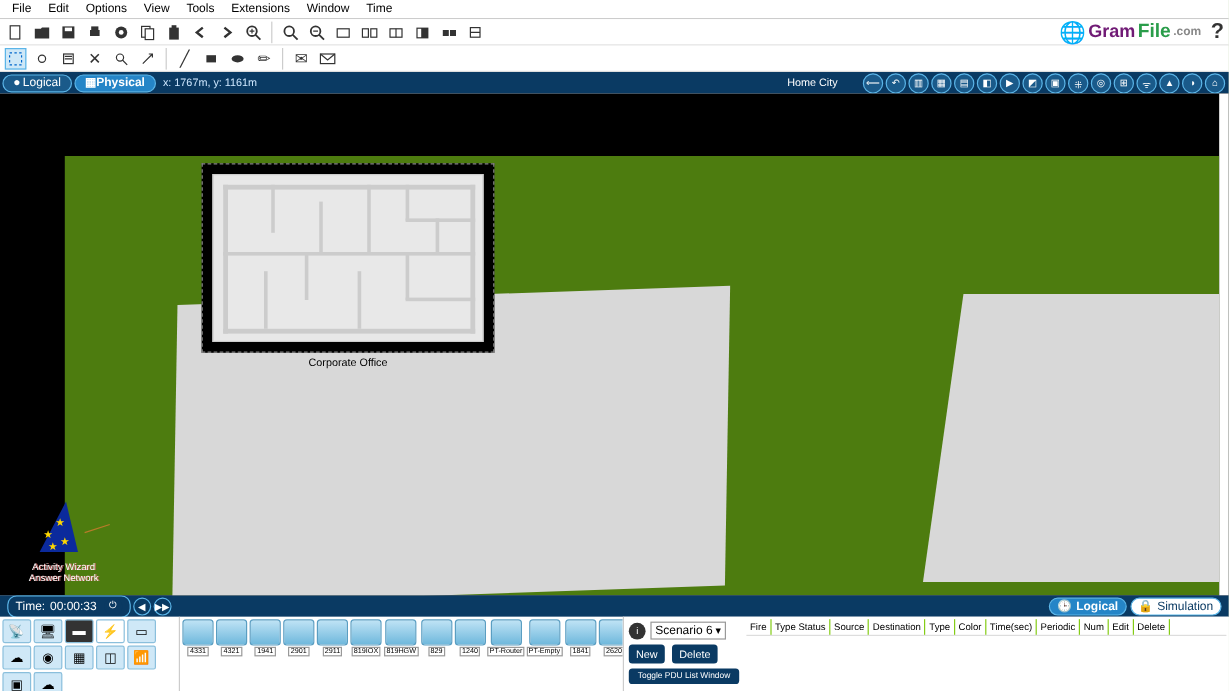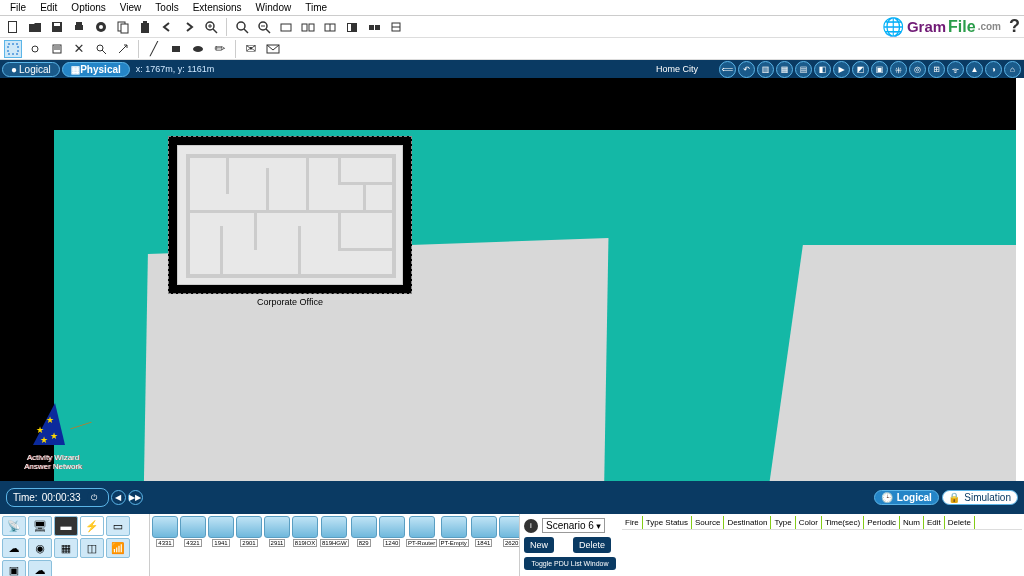--- a/index.html
+++ b/index.html
@@ -16,54 +16,54 @@
 .logo-right .q{color:#333;font-size:18px;margin-left:6px}
 .sep{width:1px;height:18px;background:#ccc;margin:0 2px}
 .viewbar{display:flex;align-items:center;background:#0a3a63;height:18px;padding:0 2px}
 .vbtn{height:15px;border-radius:8px;padding:0 8px;display:flex;align-items:center;color:#fff;border:1px solid #5bb5e8;font-size:10px;cursor:pointer;margin-right:2px}
 .vbtn.logical{background:#1a5a8a}
 .vbtn.physical{background:#2585c7;font-weight:bold}
 .coords{color:#cfe8ff;font-size:9px;margin-left:4px}
 .city{color:#fff;font-size:9px;margin-left:auto;margin-right:20px}
 .navbtn{width:17px;height:17px;background:#1a5a8a;border:1px solid #5bb5e8;border-radius:50%;margin:0 1px;display:flex;align-items:center;justify-content:center;color:#fff;font-size:8px;cursor:pointer}
 .canvas-area{flex:1;background:#000;position:relative;overflow:hidden;border-right:8px solid #fff}
-.phys-view{position:absolute;left:54px;top:52px;right:0;bottom:0;background:#14b8a6}
+.phys-view{position:absolute;left:54px;top:52px;right:0;bottom:0;background:#4d7c0f}
 .road1{position:absolute;left:92px;top:116px;width:460px;height:250px;background:#d8d8d8;transform:skewX(-3deg) rotate(-2deg)}
 .road2{position:absolute;right:-30px;top:115px;width:260px;height:240px;background:#d8d8d8;transform:skewX(-8deg)}
 .office-card{position:absolute;left:114px;top:6px;width:244px}
 .office-frame{background:#000;padding:8px;border:1px dashed #888}
 .office-inner{background:#e8e8e8;height:140px;position:relative;border:1px solid #ccc}
 .wall{position:absolute;background:#ccc}
 .office-label{text-align:center;margin-top:3px;font-size:9px;color:#000}
 .wizard{position:absolute;left:18px;bottom:10px;width:70px;text-align:center}
 .wiz-hat{position:relative;width:50px;height:50px;margin:0 auto}
 .hat-tri{width:0;height:0;border-left:22px solid transparent;border-right:10px solid transparent;border-bottom:42px solid #0b2a9c;position:absolute;left:5px;top:0}
 .star{position:absolute;color:#ffd800;font-size:9px}
 .wand{position:absolute;left:42px;top:22px;width:22px;height:1px;background:#b97b2a;transform:rotate(-18deg)}
 .wiz-text{color:#fff;font-size:8px;line-height:9px;text-shadow:1px 0 0 #c66}
-.time-bar{display:flex;align-items:center;background:#0a3a63;height:33px;padding:0 6px}
+.time-bar{display:flex;align-items:center;background:#0a3a63;height:18px;padding:0 6px}
 .time-box{color:#fff;font-size:9px;border:1px solid #5bb5e8;border-radius:8px;padding:1px 6px;display:flex;align-items:center;gap:4px}
 .round{width:15px;height:15px;border:1px solid #5bb5e8;border-radius:50%;display:flex;align-items:center;justify-content:center;font-size:8px;color:#fff;cursor:pointer;background:#0a3a63;margin-left:2px}
 .mode-right{margin-left:auto;display:flex;gap:3px}
 .mode-btn{height:15px;border-radius:8px;padding:0 6px;display:flex;align-items:center;border:1px solid #5bb5e8;color:#0a3a63;background:#fff;font-size:10px;cursor:pointer;gap:3px}
 .mode-btn.active{background:#2585c7;color:#fff;font-weight:bold}
 .bottom-area{display:flex;height:62px;background:#fff}
 .device-cats{width:150px;display:flex;flex-wrap:wrap;padding:2px;gap:2px;border-right:1px solid #ccc}
 .dcat{width:24px;height:20px;background:#cfe8f7;border:1px solid #8abfdc;border-radius:2px;display:flex;align-items:center;justify-content:center;font-size:11px;cursor:pointer}
 .dcat.bolt{background:#fff;color:#f80}
 .device-list{flex:1;display:flex;gap:2px;padding:2px;overflow:hidden;max-width:370px}
 .dev{width:30px;height:36px;display:flex;flex-direction:column;align-items:center;cursor:pointer}
 .dev-icon{width:26px;height:22px;background:linear-gradient(#bfe3f5,#6fb8dc);border-radius:3px;border:1px solid #5a9ec2}
 .dev-lbl{font-size:6px;border:1px solid #999;padding:0 1px;margin-top:1px;background:#fff;white-space:nowrap}
 .pdu-panel{width:505px;background:#fff;border-left:1px solid #ccc;display:flex;font-size:9px}
 .pdu-left{width:100px;padding:4px;display:flex;flex-direction:column;gap:4px}
 .scen-row{display:flex;align-items:center;gap:4px}
 .circ{width:14px;height:14px;border-radius:50%;background:#333;color:#fff;display:flex;align-items:center;justify-content:center;font-size:8px}
 .scen-sel{border:1px solid #999;padding:1px 3px;font-size:9px}
-.btn-row{display:flex;gap:19px}
+.btn-row{display:flex;gap:6px}
 .pbtn{background:#0a3a63;color:#fff;border:none;border-radius:3px;padding:3px 6px;font-size:9px;cursor:pointer}
 .pdu-table{flex:1;padding:2px}
 .pdu-head{display:flex;border-bottom:1px solid #ddd}
 .pdu-head span{padding:2px 3px;border-right:1px solid #84cc16;font-size:8px;white-space:nowrap}
 .scrollbar-v{position:absolute;right:-8px;top:0;width:8px;height:100%;background:#f0f0f0}
 .scrollbar-thumb{width:8px;height:40px;background:#c0c0c0;position:absolute;top:10px}
 </style>
 </head>
 <body>
 

